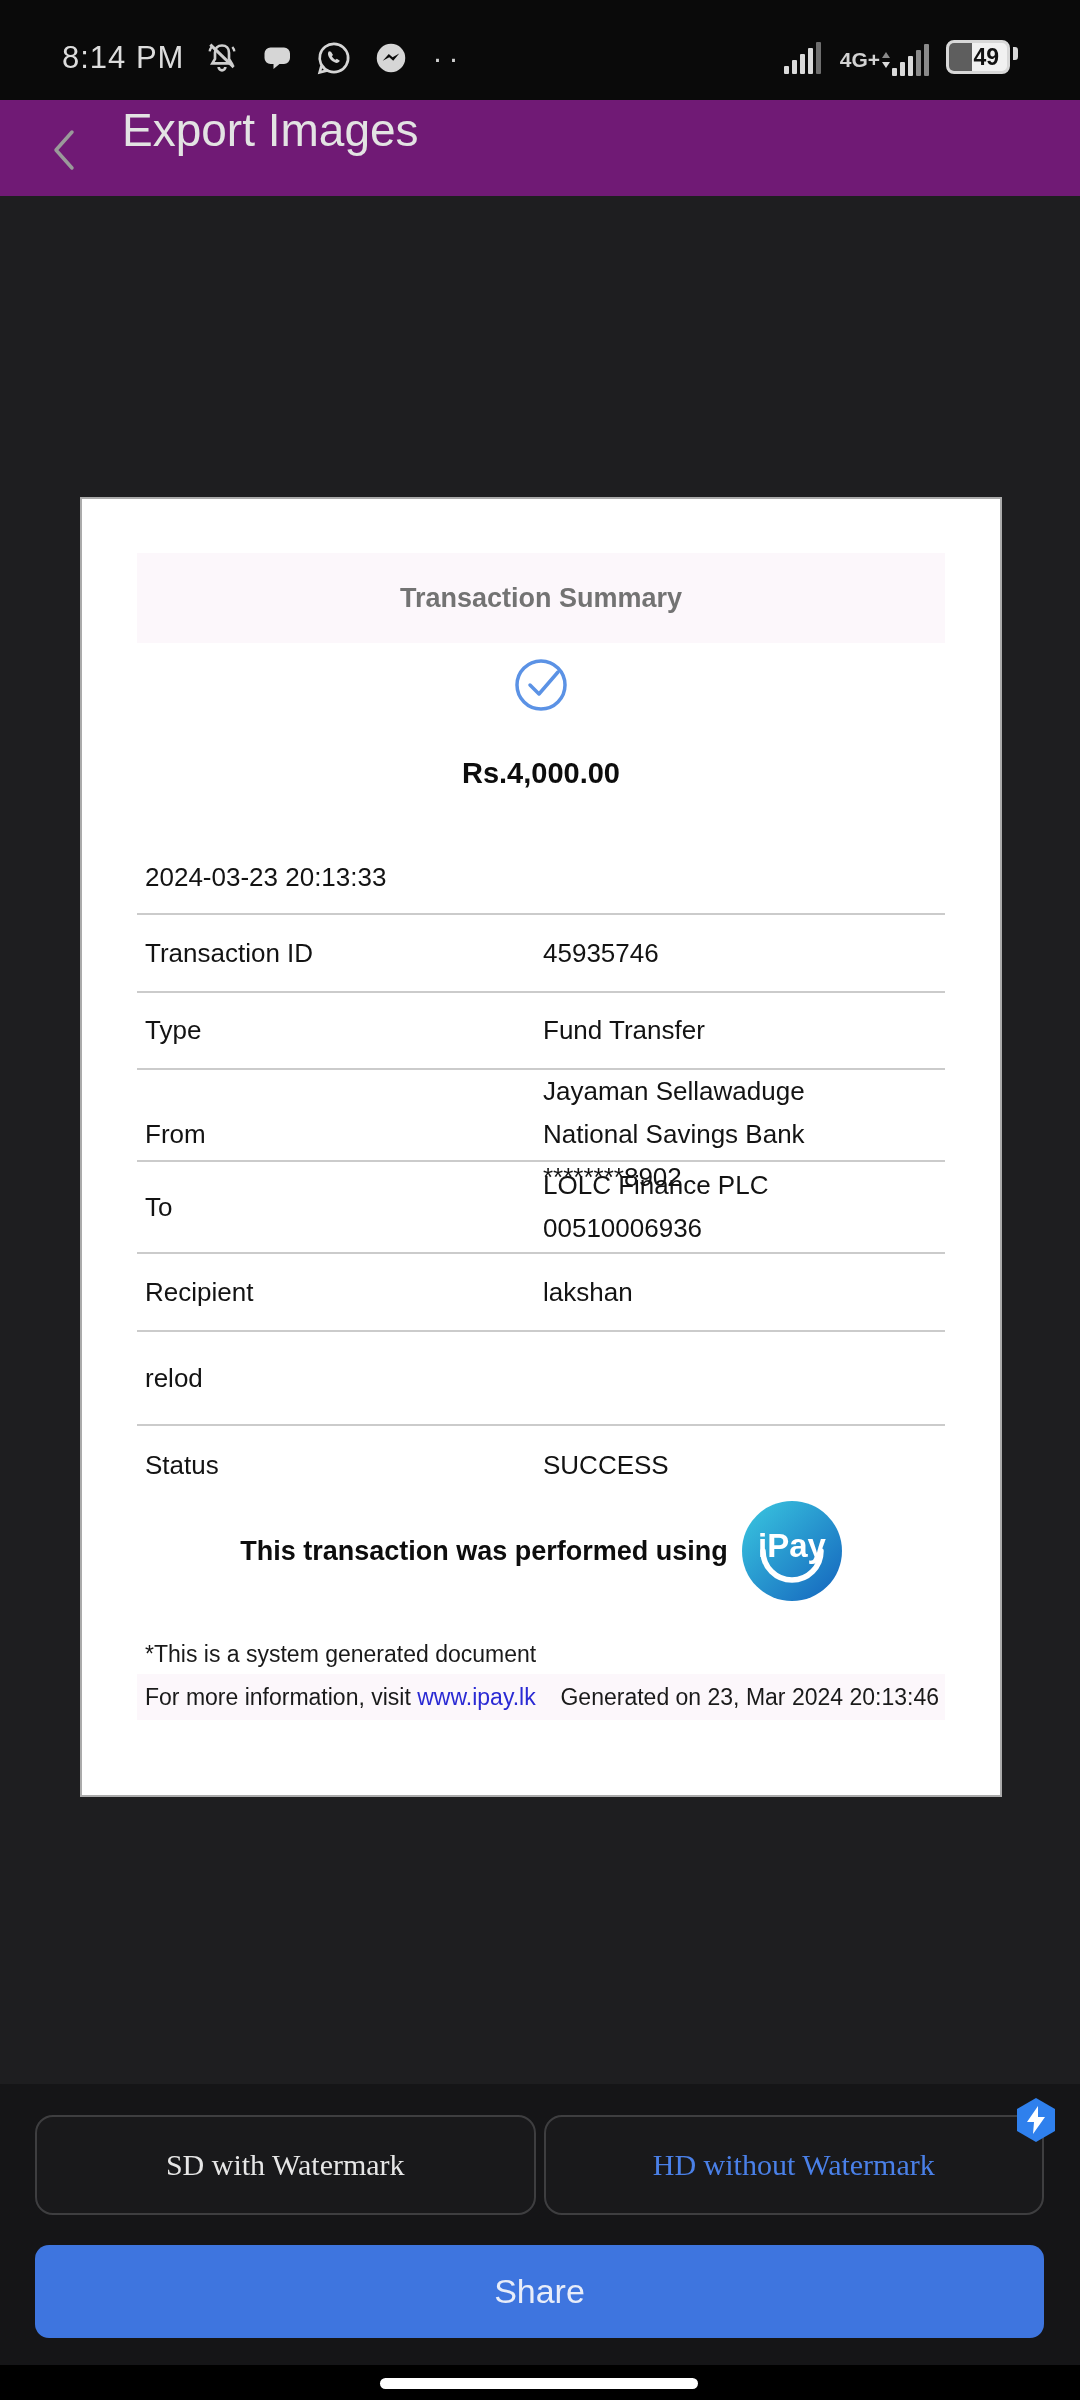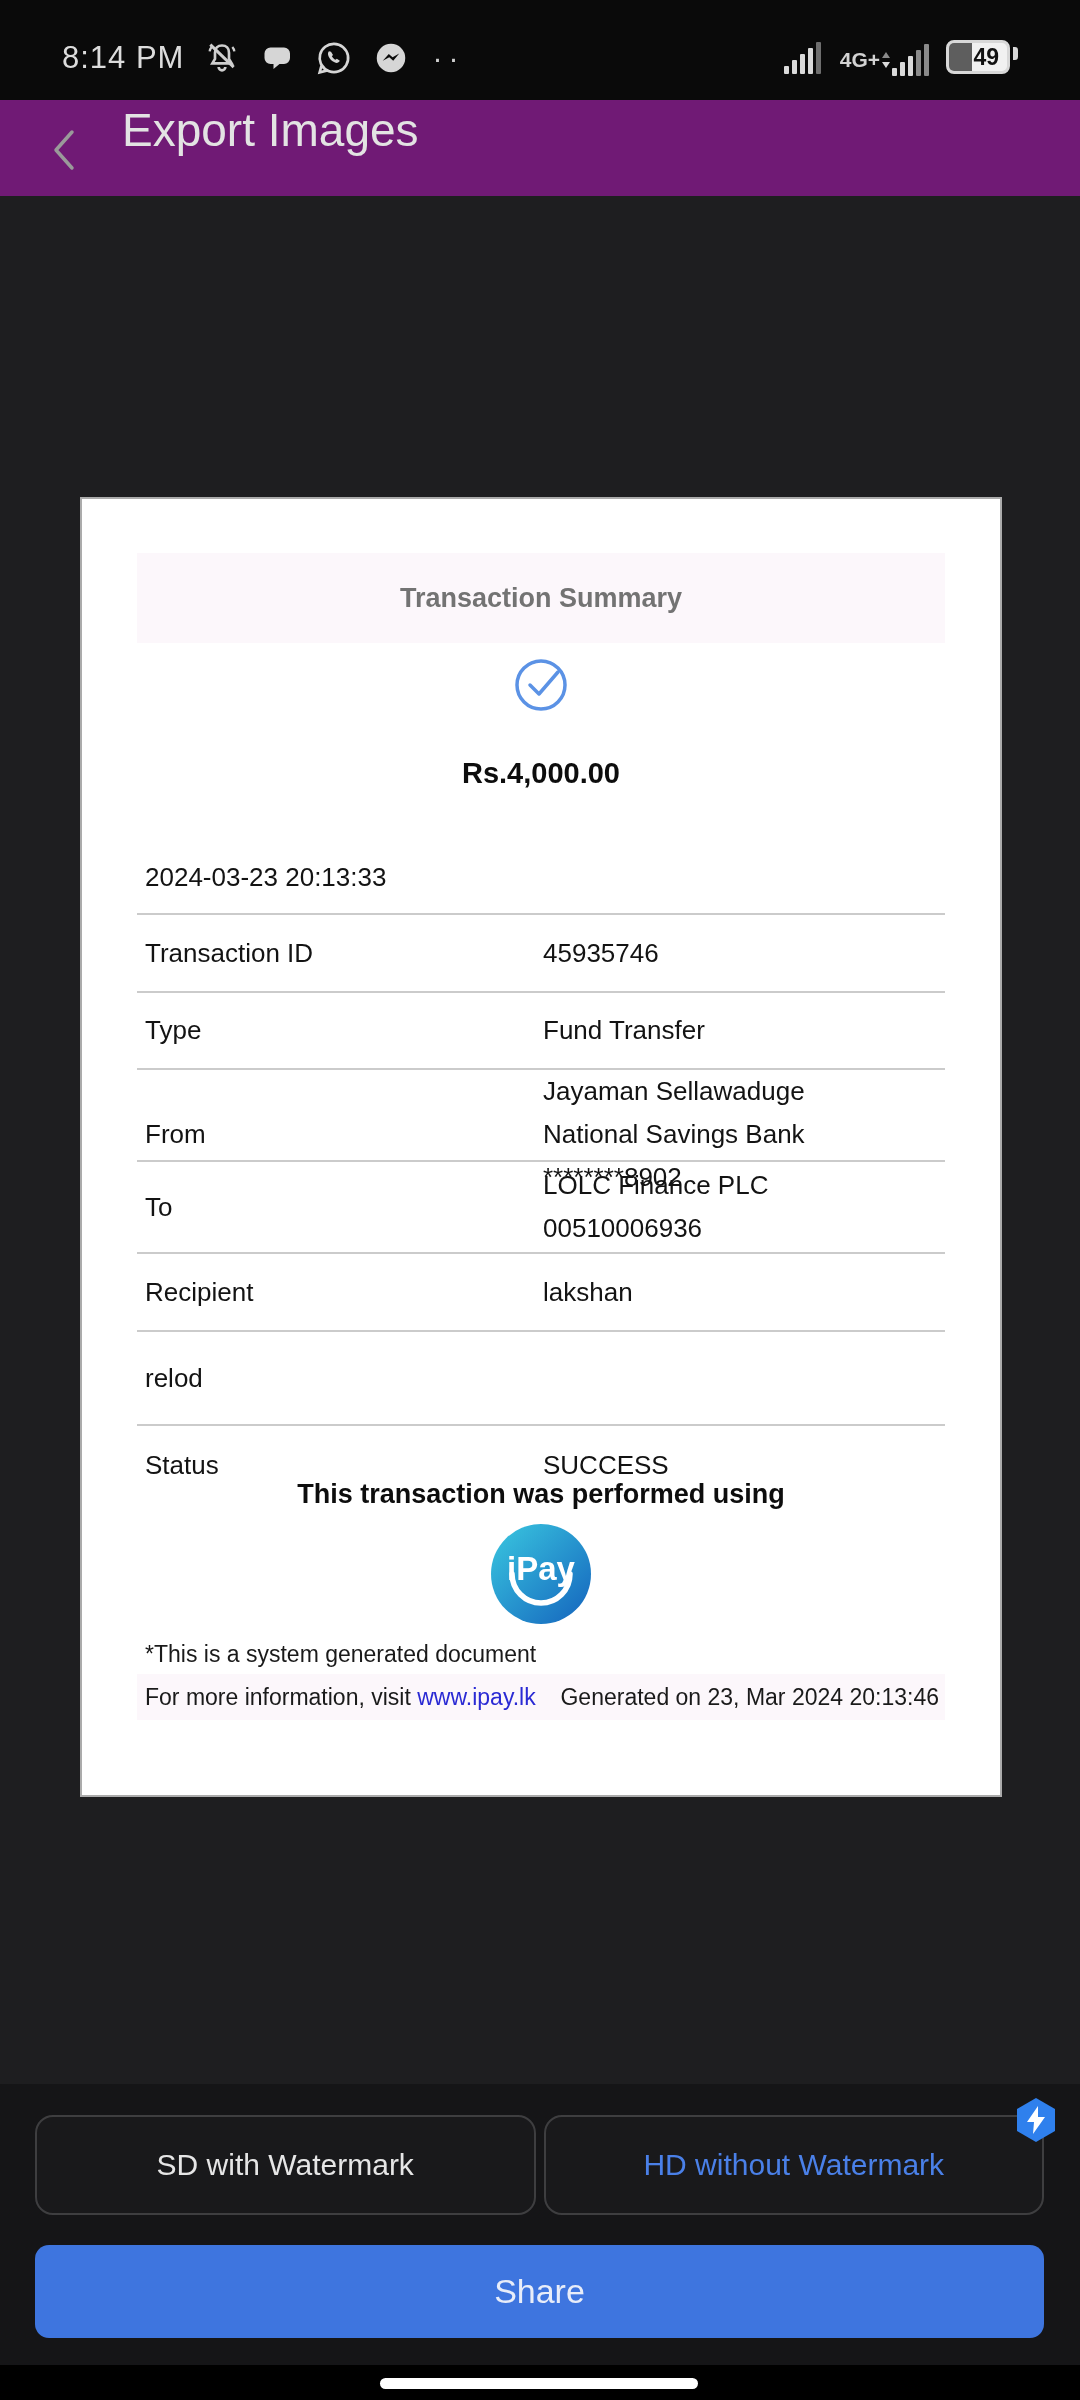--- a/index.html
+++ b/index.html
@@ -46,32 +46,32 @@
   .amount { position:absolute; left:0; top:258px; width:100%; text-align:center;
     font-size:29px; font-weight:bold; color:#0D0D0D; }
   .table { position:absolute; left:55px; top:343px; width:808px; }
   .row { display:grid; grid-template-columns:398px 1fr; align-items:center;
     padding-left:8px; border-bottom:2px solid #CBCBCB; }
   .row.last { border-bottom:none; }
   .row .lbl, .row .val { font-size:26px; color:#131313; }
   .val2 { line-height:43px; }
   .h73{height:73px} .h77{height:77px} .h78{height:78px} .h92{height:92px} .h94{height:94px}
   .using { position:absolute; left:0; top:1000px; width:100%; height:104px;
-    display:flex; align-items:center; justify-content:center; gap:14px;flex-direction:column; }
+    display:flex; align-items:center; justify-content:center; gap:14px; }
   .using-text { font-size:27px; font-weight:bold; color:#0D0D0D; }
   .ipay-logo { width:100px; height:100px; }
   .footnote { position:absolute; left:63px; top:1142px; font-size:23px; color:#1A1A1A; }
   .fband { position:absolute; left:55px; top:1175px; width:808px; height:46px;
     background:#FCF7FB; display:flex; align-items:center; justify-content:space-between;
     padding:0 6px 0 8px; font-size:23px; color:#1A1A1A; }
   .flink { color:#2A2AD4; text-decoration:none; }
   
   .bottom { position:absolute; left:0; top:2084px; width:1080px; height:316px; background:#151517; }
   .opt-row { position:absolute; left:35px; top:31px; width:1009px; height:128px;
-    display:flex; gap:8px; }
+    display:flex; gap:8px;font-family:Liberation Serif, serif; }
   .opt-btn { position:relative; flex:1 1 0; height:100px; border:2px solid #3E3E40;
     border-radius:18px; background:#19191B; display:flex; align-items:center; justify-content:center;
     font-size:30px; }
   .opt-sd { color:#E6E6E6; }
   .opt-hd { color:#4A80E8; }
   .hd-badge { position:absolute; right:-16px; top:-20px; width:44px; height:46px; }
   .share-btn { position:absolute; left:35px; top:161px; width:1009px; height:93px;
     background:#3E75DF; border-radius:14px; border:none;
     display:flex; align-items:center; justify-content:center;
     color:#E8EDF9; font-size:34px; }

